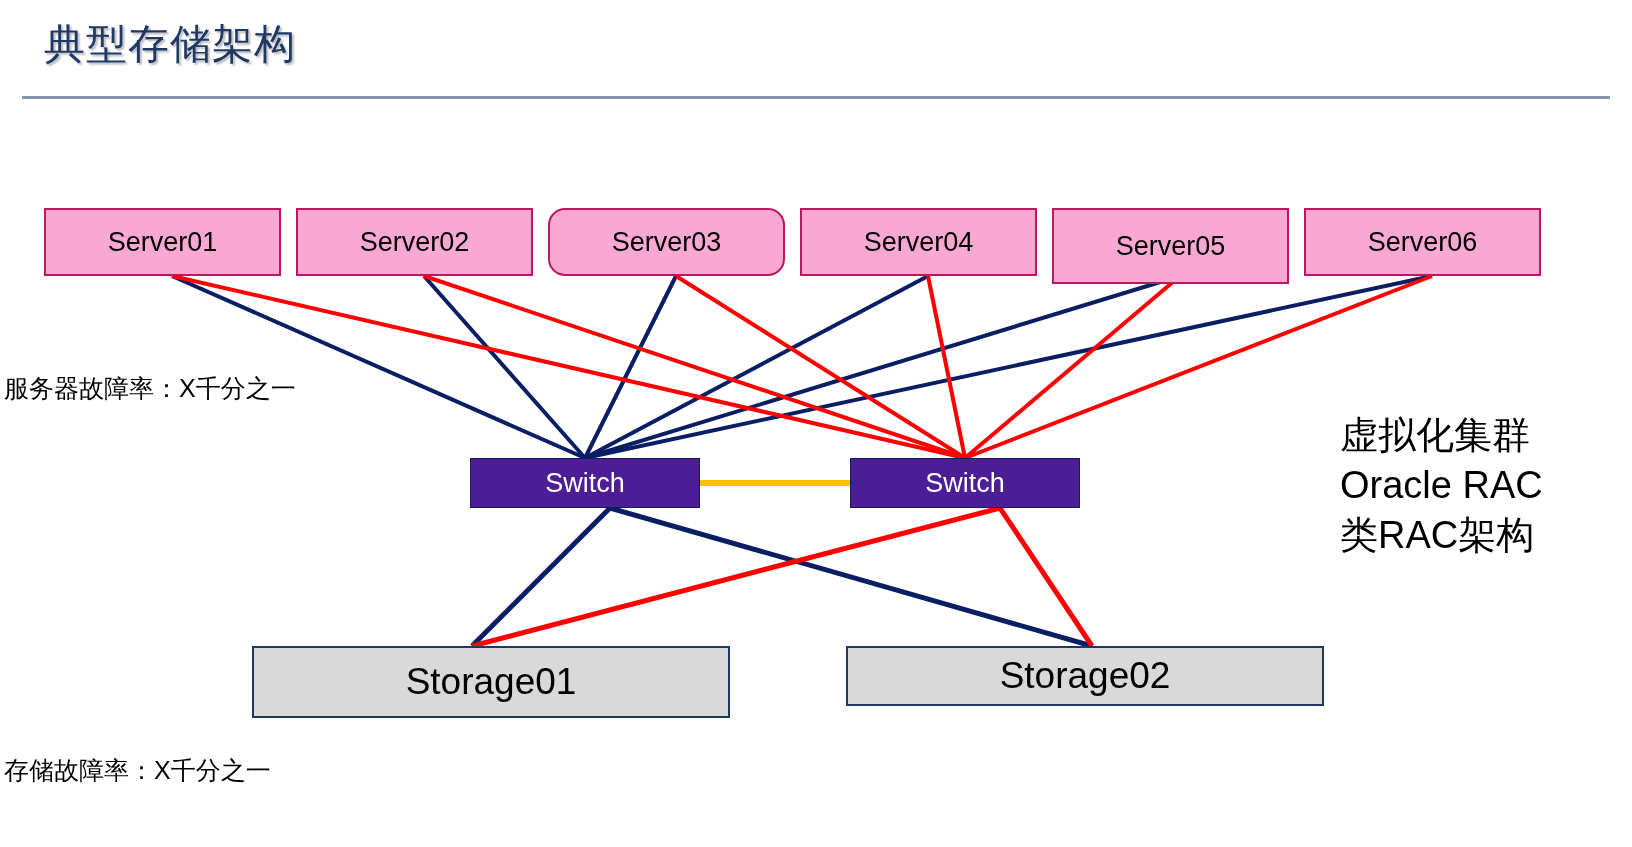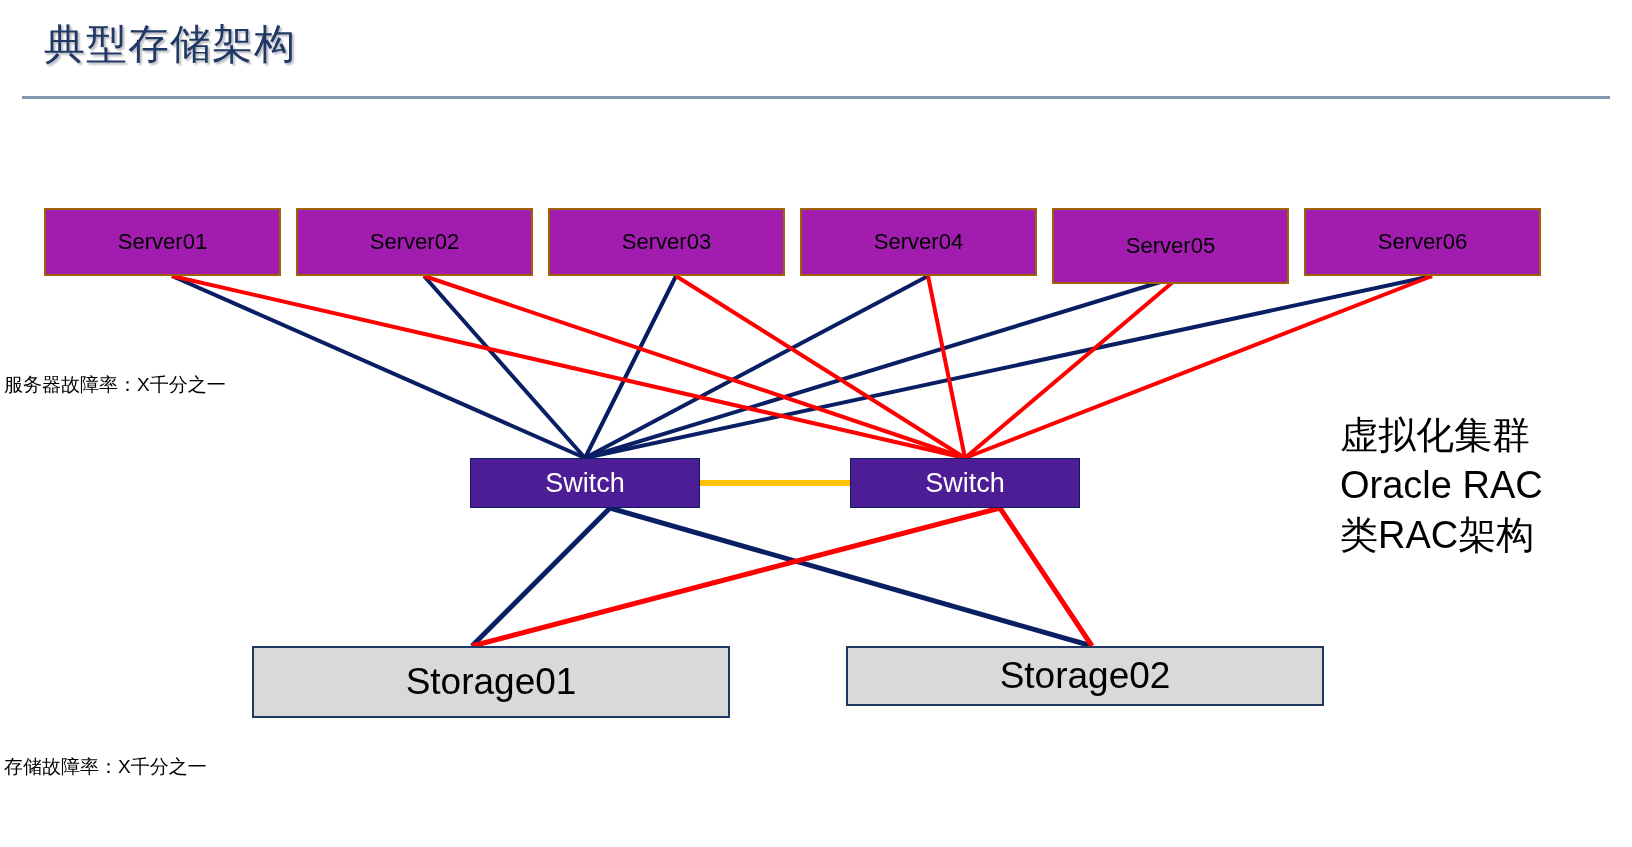--- a/index.html
+++ b/index.html
@@ -27,37 +27,37 @@
   
   #links{position:absolute;left:0;top:0;width:1632px;height:847px;}
 
   
   .node{
     position:absolute;box-sizing:border-box;
     display:flex;align-items:center;justify-content:center;
     text-align:center;
   }
   .node.server{
-    background:#a21caf;border:2px solid #a16207;
-    color:#000000;font-size:22px;height:68px;
+    background:#f9a8d4;border:2px solid #be185d;
+    color:#000000;font-size:27px;height:68px;
   }
   .node.switch{
     background:#4c1d95;border:1px solid #0A1F63;
     color:#FFFFFF;font-size:27px;height:50px;
   }
   .node.storage{
     background:#D9D9D9;border:2px solid #1F3864;
     color:#000000;font-size:37px;height:72px;
   }
 
   
   .note{
     position:absolute;color:#000000;white-space:nowrap;
   }
-  .note.left{font-size:19px;}
+  .note.left{font-size:25px;}
   .note.right{font-size:38px;line-height:50px;}
 </style>
 </head>
 <body>
 
 <div id="slide">
 
   <div class="slide-title">典型存储架构</div>
   <div class="title-rule"></div>
 
@@ -89,21 +89,21 @@
       </g>
   </svg>
 
   <div id="servers">
       <div class="node server" style="left: 44px; top: 208px; width: 237px; height: 68px;">
         <span>Server01</span>
       </div>
       <div class="node server" style="left: 296px; top: 208px; width: 237px; height: 68px;">
         <span>Server02</span>
       </div>
-      <div class="node server" style="left: 548px; top: 208px; width: 237px; height: 68px;">
+      <div class="node server" style="left: 548px; top: 208px; width: 237px; height: 68px; border-radius: 17px;">
         <span>Server03</span>
       </div>
       <div class="node server" style="left: 800px; top: 208px; width: 237px; height: 68px;">
         <span>Server04</span>
       </div>
       <div class="node server" style="left: 1052px; top: 208px; width: 237px; height: 76px;">
         <span>Server05</span>
       </div>
       <div class="node server" style="left: 1304px; top: 208px; width: 237px; height: 68px;">
         <span>Server06</span>

